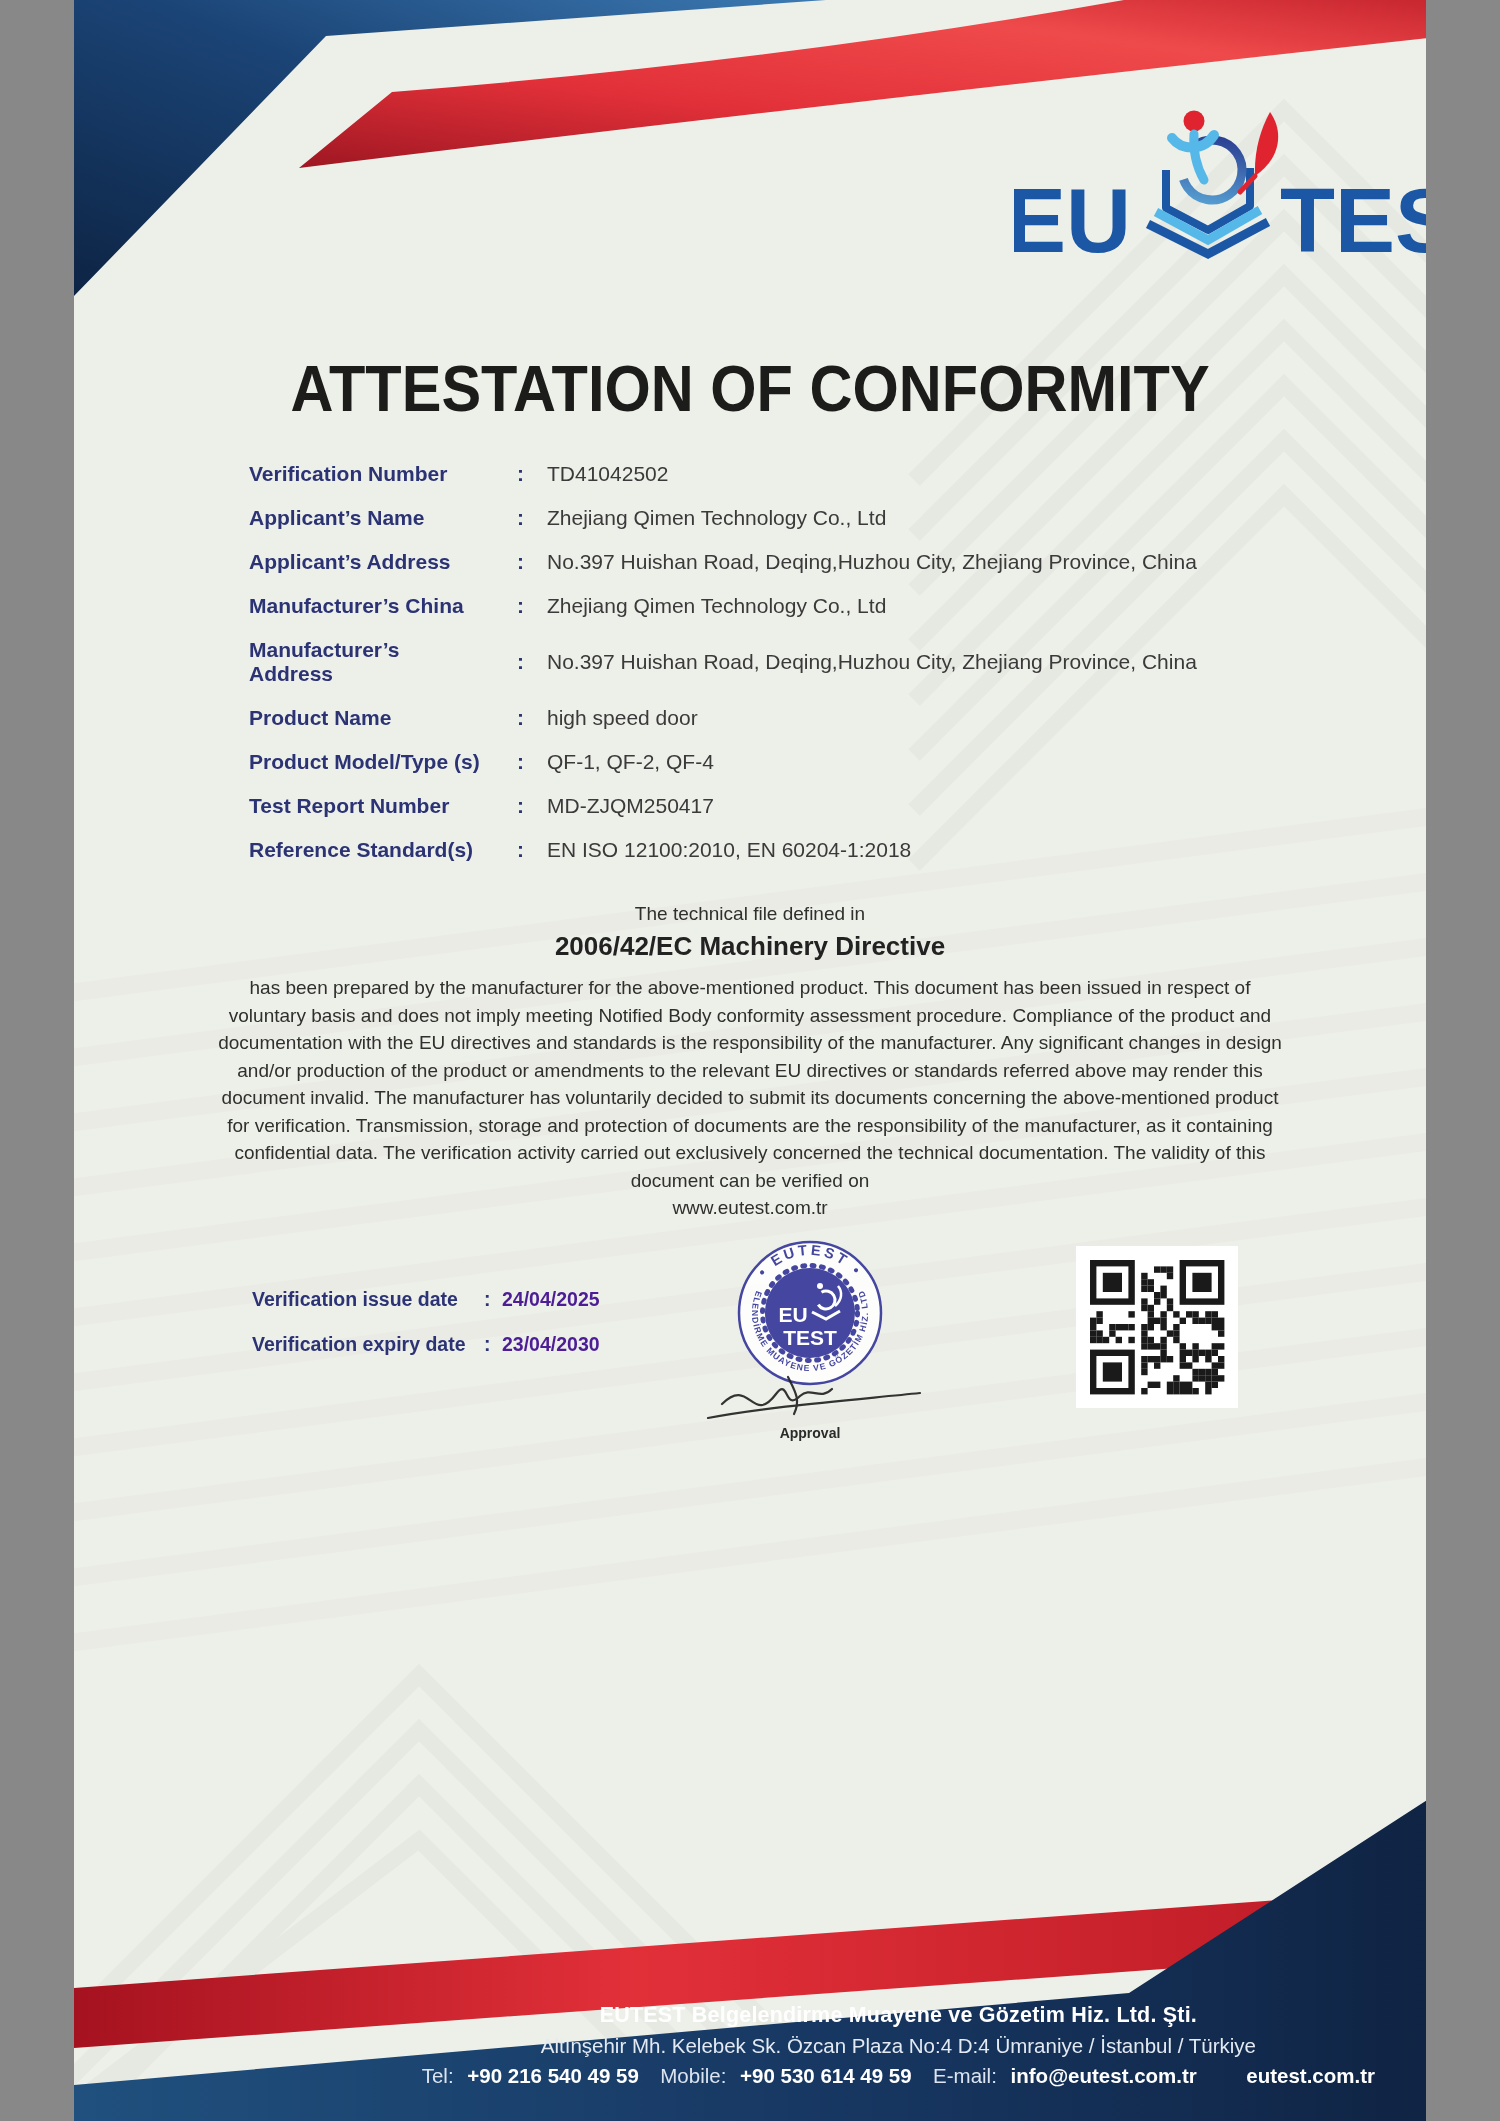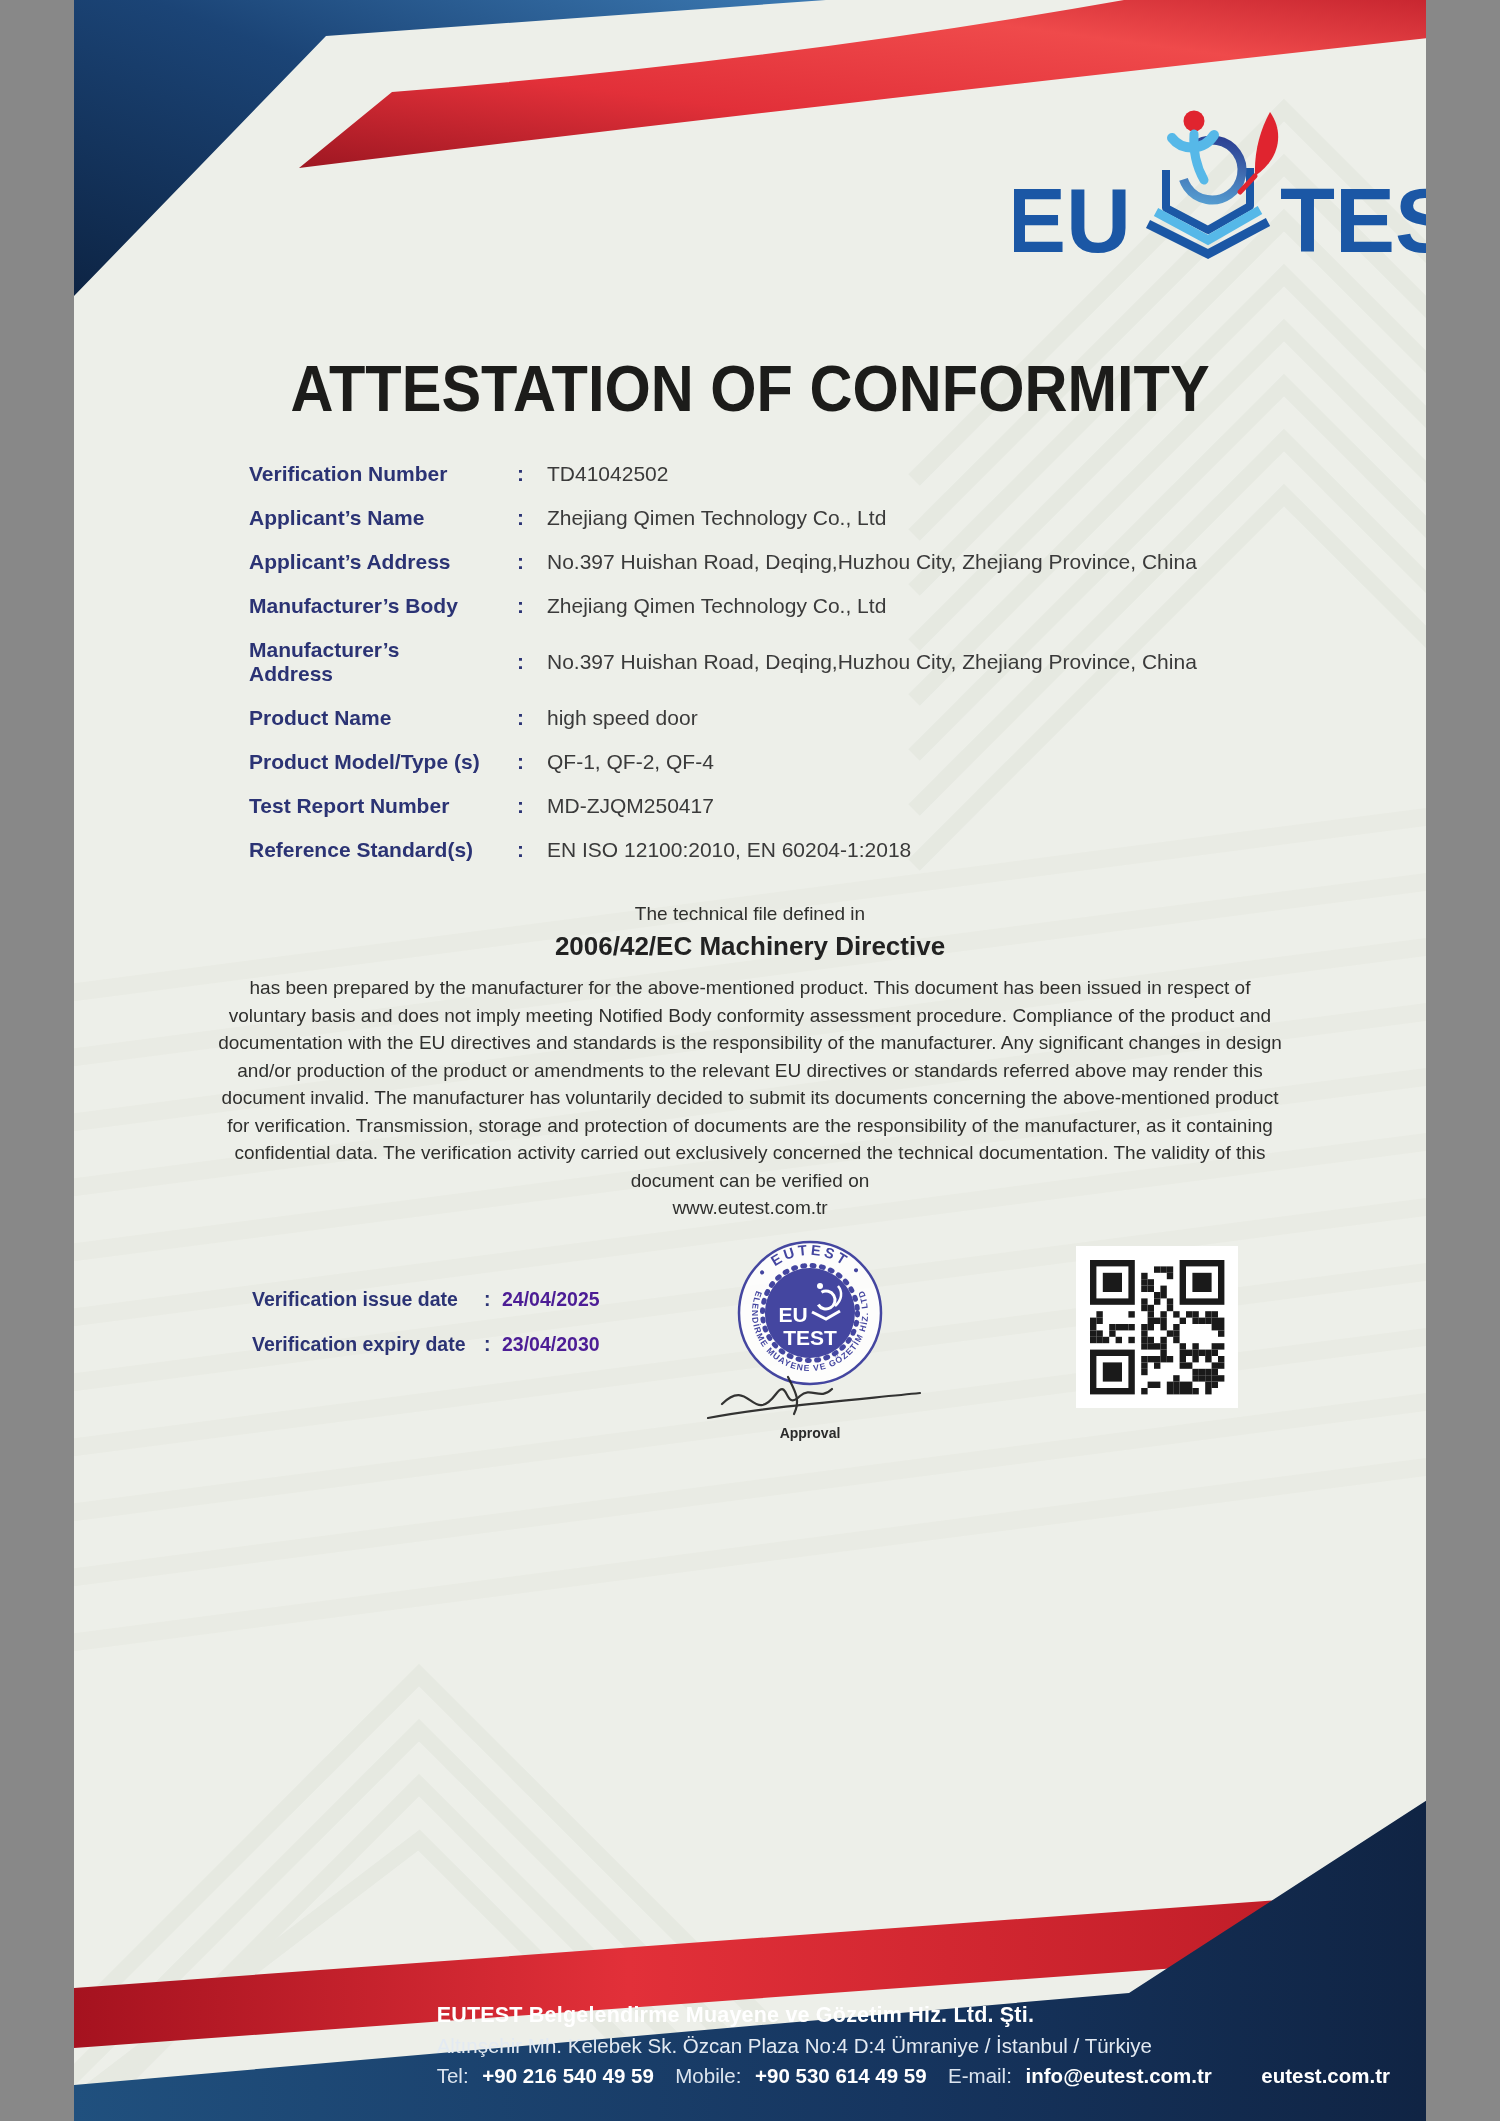--- a/index.html
+++ b/index.html
@@ -32,21 +32,21 @@
   
   .dates{position:absolute;left:178px;top:1288px;display:flex;flex-direction:column;gap:22px;}
   .drow{display:flex;font-size:19.5px;font-weight:700;line-height:23px;}
   .dlabel{width:232px;color:var(--c-label_navy,#2b3374);flex:none;}
   .dcolon{width:18px;color:var(--c-label_navy,#2b3374);flex:none;}
   .dvalue{color:#4c1d95;}
   
   .stamp{position:absolute;left:618px;top:1228px;}
   .qr{position:absolute;left:1002px;top:1246px;}
   
-  .footer-text{position:absolute;right:36px;top:2002px;text-align:left;color:#fff;}
+  .footer-text{position:absolute;right:51px;top:2002px;text-align:center;color:#fff;}
   .f-company{font-size:21.5px;font-weight:700;letter-spacing:.2px;line-height:26px;}
   .f-address{font-size:20.5px;font-weight:400;color:#e3eaf2;line-height:25px;margin-top:5px;}
   .f-contact{font-size:20.5px;line-height:25px;margin-top:5px;color:#e3eaf2;}
   .f-contact .lbl{font-weight:400;color:#dce5ef;}
   .f-contact b{color:#fff;font-weight:700;margin-left:8px;}
   .gap-s{display:inline-block;width:10px;}
   .gap-l{display:inline-block;width:30px;}
 </style>
 </head>
 <body>
@@ -155,21 +155,21 @@
       <span class="flabel">Applicant’s Name</span>
       <span class="fcolon">:</span>
       <span class="fvalue">Zhejiang Qimen Technology Co., Ltd</span>
     </div>
     <div class="frow">
       <span class="flabel">Applicant’s Address</span>
       <span class="fcolon">:</span>
       <span class="fvalue">No.397 Huishan Road, Deqing,Huzhou City, Zhejiang Province, China</span>
     </div>
     <div class="frow">
-      <span class="flabel">Manufacturer’s Body</span>
+      <span class="flabel">Manufacturer’s China</span>
       <span class="fcolon">:</span>
       <span class="fvalue">Zhejiang Qimen Technology Co., Ltd</span>
     </div>
     <div class="frow">
       <span class="flabel">Manufacturer’s
 Address</span>
       <span class="fcolon">:</span>
       <span class="fvalue">No.397 Huishan Road, Deqing,Huzhou City, Zhejiang Province, China</span>
     </div>
     <div class="frow">

